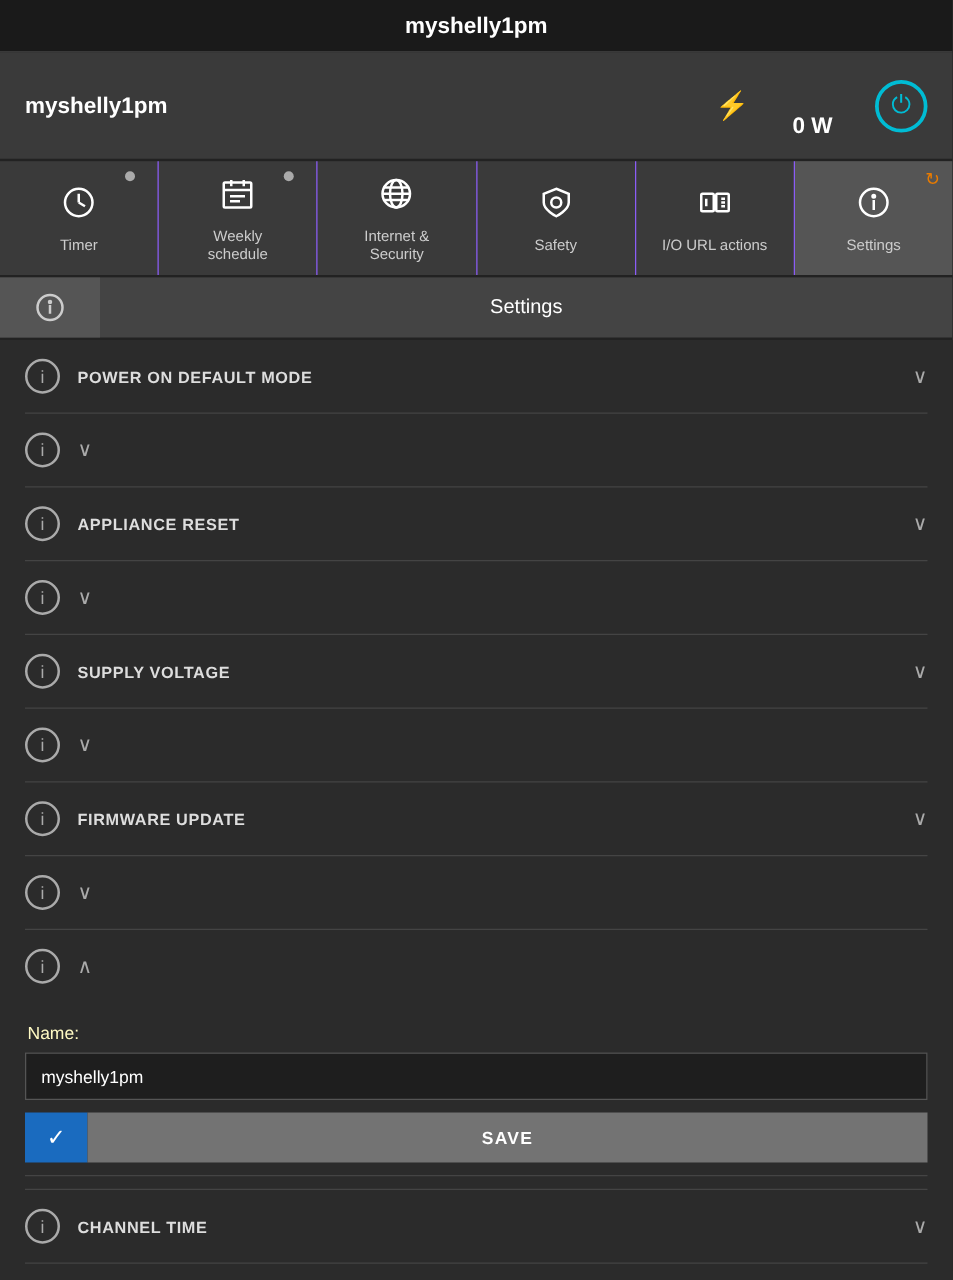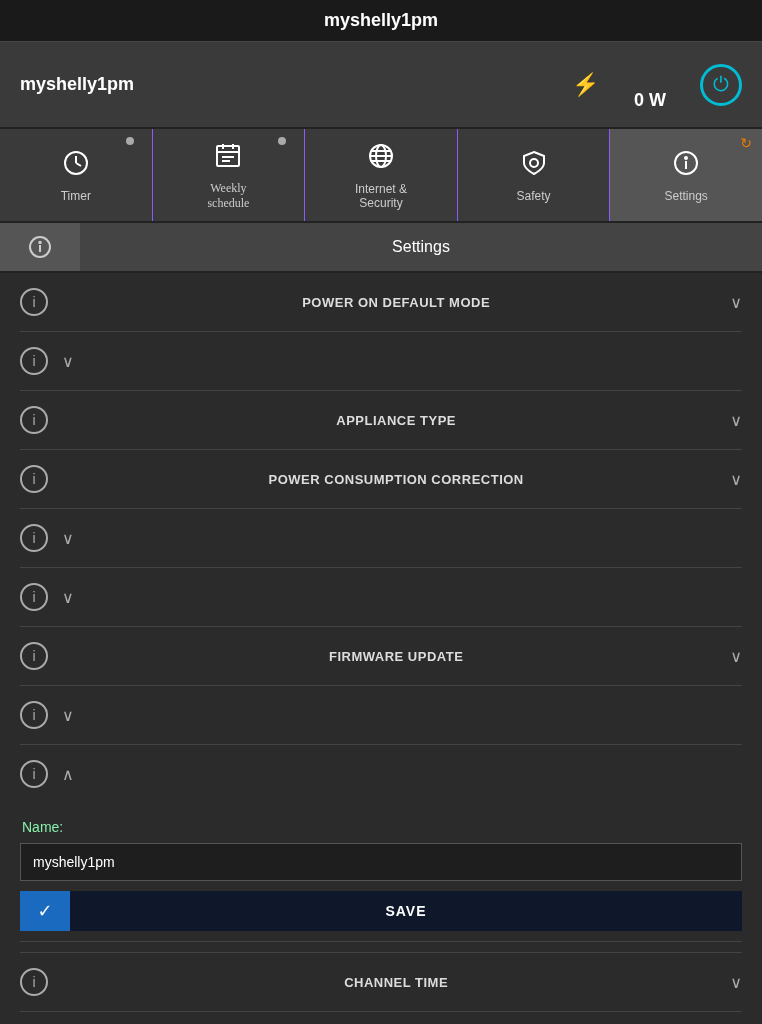--- a/index.html
+++ b/index.html
@@ -145,33 +145,32 @@
       color: #aaa;
       margin-right: 14px;
       flex-shrink: 0;
     }
     .row-label {
       flex: 1;
       font-size: 13px;
       font-weight: bold;
       color: #ddd;
       letter-spacing: 0.5px;
-      text-align: center;
     }
     .row-chevron {
       font-size: 16px;
       color: #aaa;
     }
     .expanded-section {
       padding: 16px 0 10px 0;
       border-bottom: 1px solid #444;
     }
     .name-label {
       font-size: 14px;
-      color: #86efac;
+      color: #fef9c3;
       margin-bottom: 8px;
       margin-left: 2px;
     }
     .name-input {
       width: 100%;
       background: #1e1e1e;
       border: 1px solid #555;
       color: #fff;
       padding: 10px 12px;
       font-size: 14px;
@@ -187,21 +186,21 @@
       display: flex;
       align-items: center;
       justify-content: center;
       font-size: 18px;
       color: #fff;
       cursor: pointer;
       flex-shrink: 0;
     }
     .save-btn {
       flex: 1;
-      background: #0f172a;
+      background: #737373;
       border: none;
       color: #fff;
       font-size: 14px;
       font-weight: bold;
       letter-spacing: 1px;
       cursor: pointer;
       padding: 12px;
       text-align: center;
     }
     .chevron-up { color: #aaa; }
@@ -237,21 +236,21 @@
     <span class="tab-icon">
       <svg width="28" height="28" viewBox="0 0 28 28" fill="none" stroke="#fff" stroke-width="2">
         <rect x="3" y="5" width="22" height="20" rx="1"></rect>
         <line x1="3" y1="11" x2="25" y2="11"></line>
         <line x1="9" y1="3" x2="9" y2="8"></line>
         <line x1="19" y1="3" x2="19" y2="8"></line>
         <line x1="8" y1="16" x2="20" y2="16"></line>
         <line x1="8" y1="20" x2="16" y2="20"></line>
       </svg>
     </span>
-    <span style="white-space:pre-line;font-family:Liberation Serif, serif;">Weekly
+    <span style="white-space:pre-line;">Weekly
 schedule</span>
   </div>
 
   <div class="nav-tab">
     <span class="tab-icon">
       <svg width="28" height="28" viewBox="0 0 28 28" fill="none" stroke="#fff" stroke-width="2">
         <circle cx="14" cy="14" r="11"></circle>
         <ellipse cx="14" cy="14" rx="5" ry="11"></ellipse>
         <line x1="3" y1="14" x2="25" y2="14"></line>
         <line x1="4" y1="9" x2="24" y2="9"></line>
@@ -265,20 +264,33 @@
   <div class="nav-tab">
     <span class="tab-icon">
       <svg width="28" height="28" viewBox="0 0 28 28" fill="none" stroke="#fff" stroke-width="2">
         <path d="M14 3 L24 7 L24 14 C24 20 14 25 14 25 C14 25 4 20 4 14 L4 7 Z"></path>
         <circle cx="14" cy="14" r="4"></circle>
       </svg>
     </span>
     <span>Safety</span>
   </div>
 
+  <div class="nav-tab">
+    <span class="tab-icon">
+      <svg width="28" height="28" viewBox="0 0 28 28" fill="none" stroke="#fff" stroke-width="2">
+        <rect x="3" y="7" width="10" height="14" rx="1"></rect>
+        <rect x="15" y="7" width="10" height="14" rx="1"></rect>
+        <line x1="7" y1="11" x2="7" y2="17"></line>
+        <line x1="19" y1="11" x2="22" y2="11"></line>
+        <line x1="19" y1="14" x2="22" y2="14"></line>
+        <line x1="19" y1="17" x2="22" y2="17"></line>
+      </svg>
+    </span>
+    <span>I/O URL actions</span>
+  </div>
 
   <div class="nav-tab active">
     <span class="refresh-icon">↻</span>
     <span class="tab-icon">
       <svg width="28" height="28" viewBox="0 0 28 28" fill="none" stroke="#fff" stroke-width="2">
         <circle cx="14" cy="14" r="11"></circle>
         <line x1="14" y1="12" x2="14" y2="20"></line>
         <circle cx="14" cy="9" r="1" fill="#fff"></circle>
       </svg>
     </span>
@@ -305,32 +317,32 @@
     <span class="row-chevron">∨</span>
   </div>
 
   <div class="settings-row">
     <div class="row-info-icon">i</div>
     <span class="row-chevron">∨</span>
   </div>
 
   <div class="settings-row">
     <div class="row-info-icon">i</div>
-    <span class="row-label">APPLIANCE TYPE</span>
-    <span class="row-chevron">∨</span>
-  </div>
-
-  <div class="settings-row">
-    <div class="row-info-icon">i</div>
-    <span class="row-label">POWER CONSUMPTION CORRECTION</span>
-    <span class="row-chevron">∨</span>
-  </div>
-
-  <div class="settings-row">
-    <div class="row-info-icon">i</div>
+    <span class="row-label">APPLIANCE RESET</span>
+    <span class="row-chevron">∨</span>
+  </div>
+
+  <div class="settings-row">
+    <div class="row-info-icon">i</div>
+    <span class="row-chevron">∨</span>
+  </div>
+
+  <div class="settings-row">
+    <div class="row-info-icon">i</div>
+    <span class="row-label">SUPPLY VOLTAGE</span>
     <span class="row-chevron">∨</span>
   </div>
 
   <div class="settings-row">
     <div class="row-info-icon">i</div>
     <span class="row-chevron">∨</span>
   </div>
 
   <div class="settings-row">
     <div class="row-info-icon">i</div>

